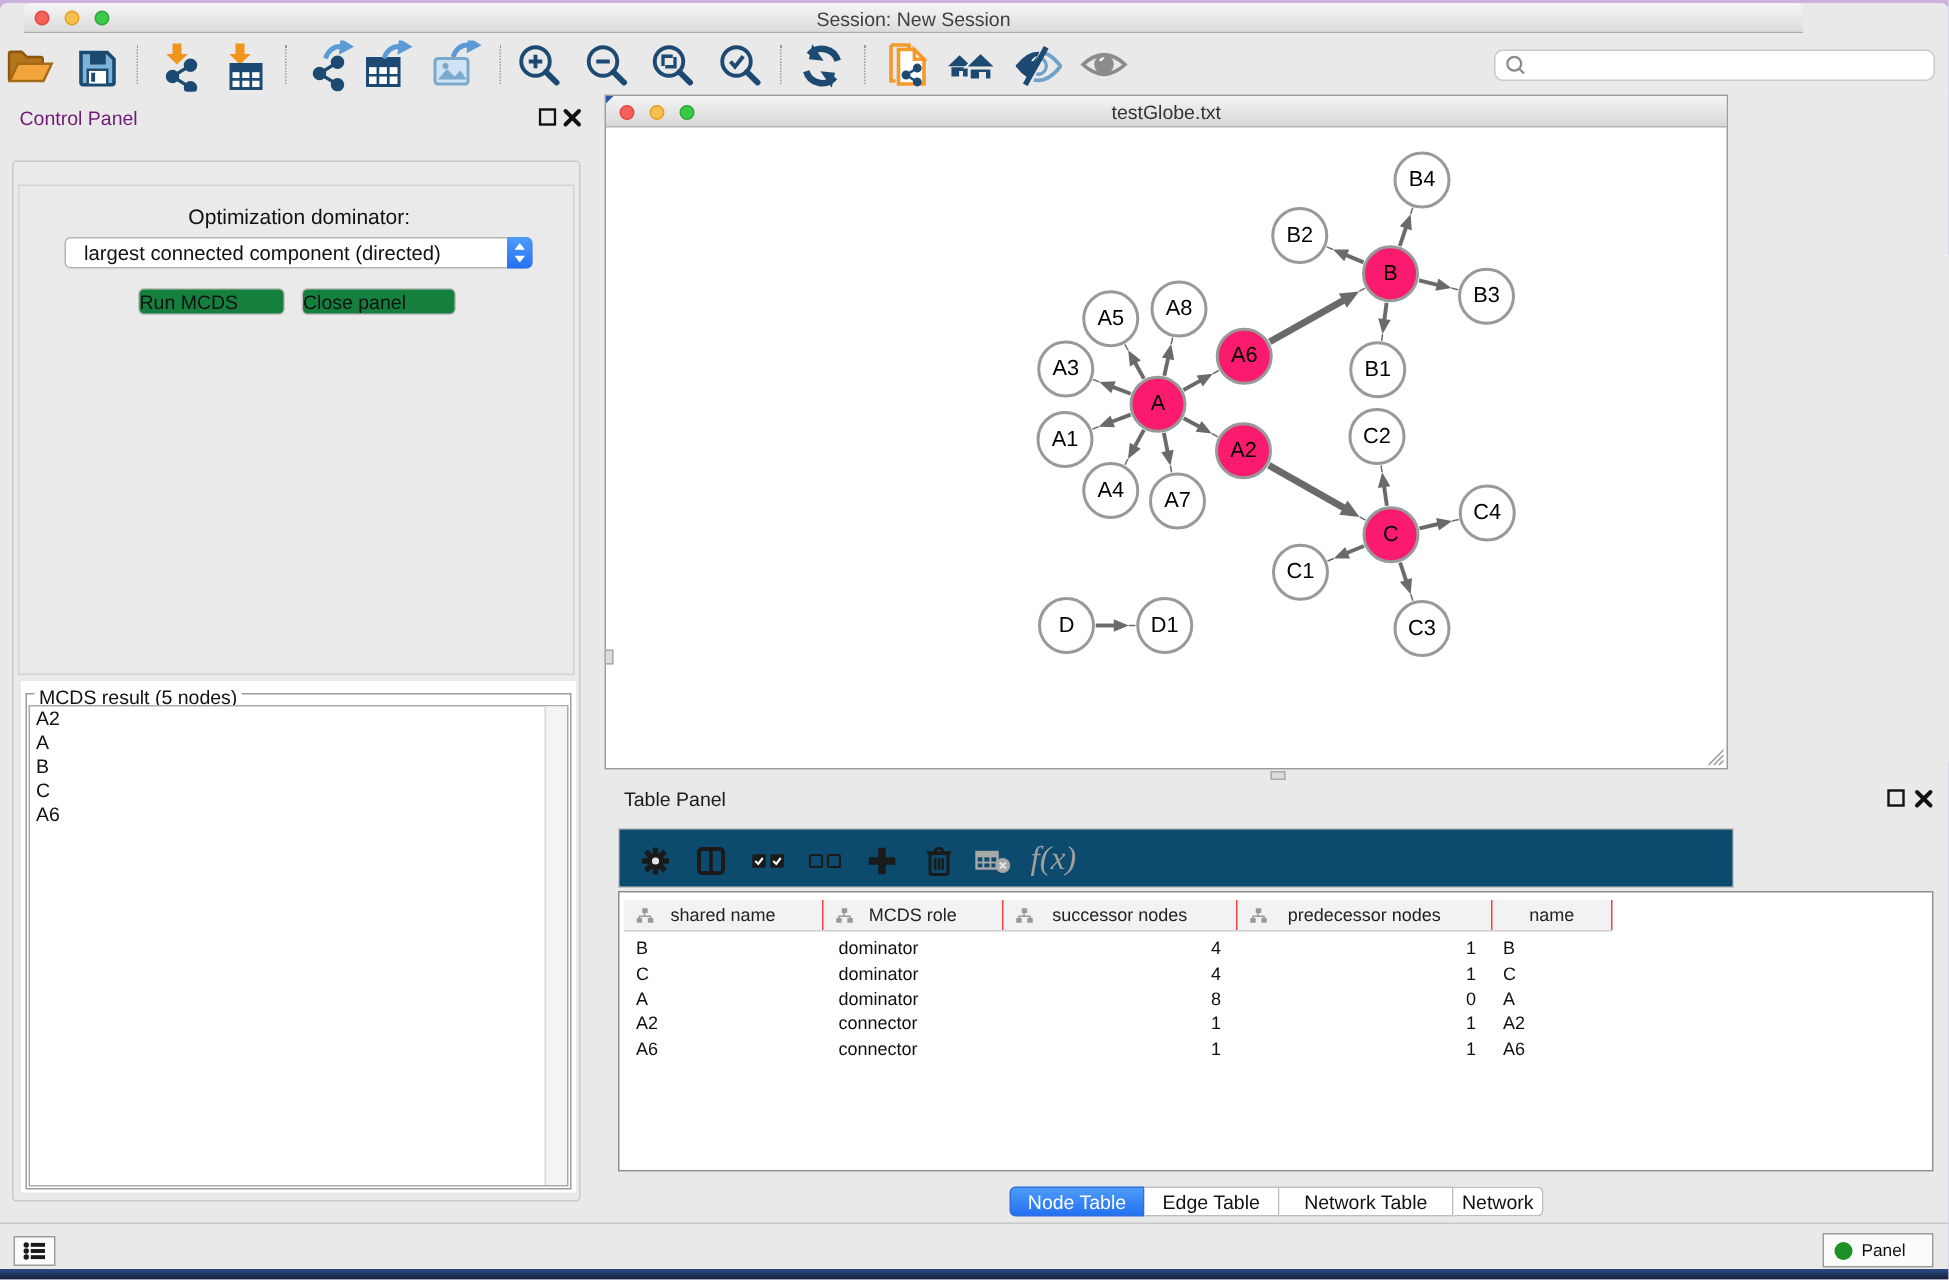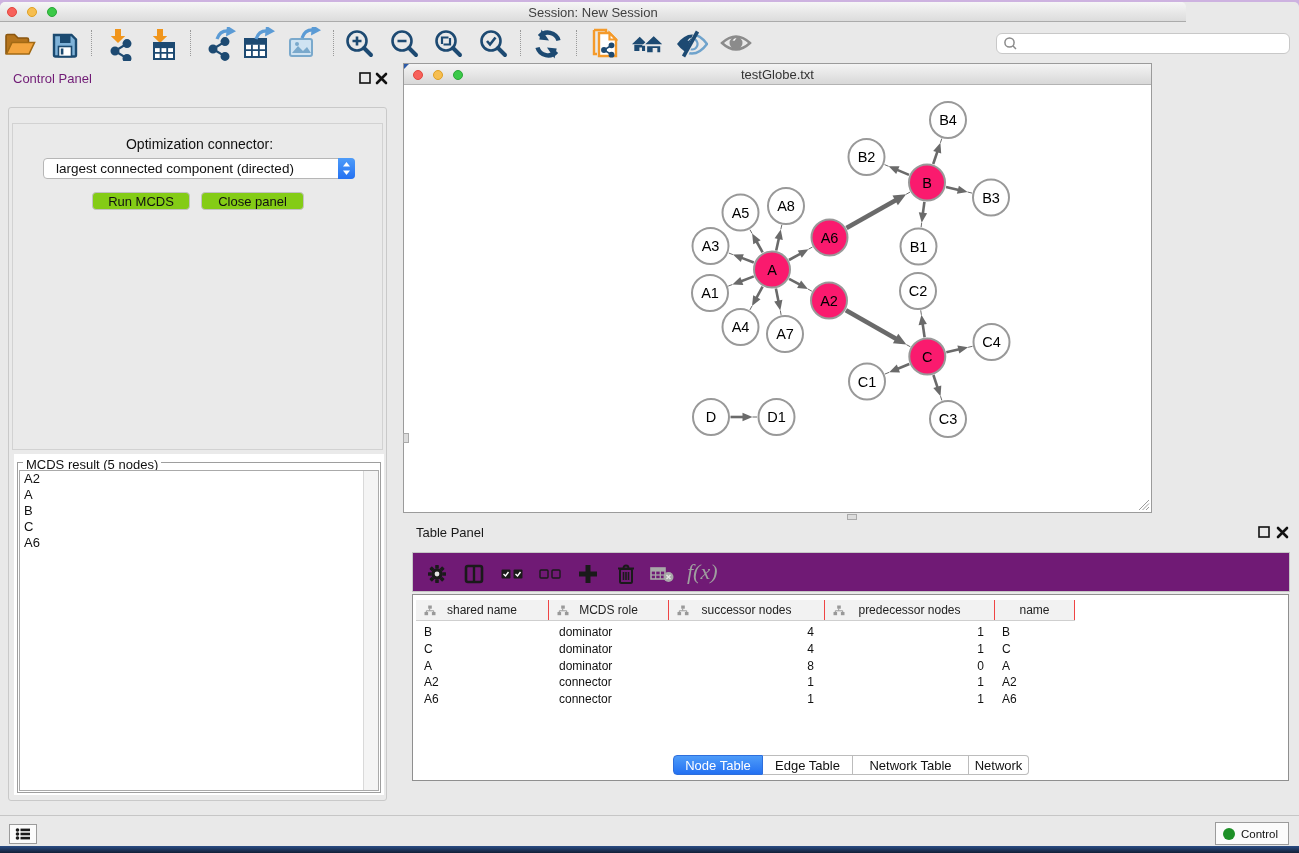--- a/index.html
+++ b/index.html
@@ -1,21 +1,21 @@
 <!DOCTYPE html>
 <html><head>
 <meta charset="utf-8">
 <style>
 * { margin:0; padding:0; box-sizing:border-box; }
 html,body { width:1299px; height:853px; overflow:hidden; }
 body { font-family:"Liberation Sans", sans-serif; background:#cdb2e0; position:relative; }
 .abs { position:absolute; }
 #app { position:absolute; left:0; top:2px; width:1299px; height:845px; background:#e9e9e9; border-radius:5px 5px 0 0; overflow:hidden; }
 
-#titlebar { position:absolute; left:0; top:0; width:1186px; height:20px;
+#titlebar { position:absolute; left:16px; top:0; width:1186px; height:20px;
   background:linear-gradient(#f6f6f6,#dcdcdc); border-bottom:1px solid #ababab; border-radius:5px 5px 0 0; }
 #titlebar .title { position:absolute; left:0; right:0; top:2.5px; text-align:center; font-size:13px; color:#404040; }
 .tl { position:absolute; width:10px; height:10px; border-radius:50%; top:5px; }
 .tl.r { background:#f7615b; border:1px solid #e2463d; }
 .tl.y { background:#f6be50; border:1px solid #dfa023; }
 .tl.g { background:#3bc948; border:1px solid #2aa637; }
 
 #toolbar { position:absolute; left:0; top:20px; width:1299px; height:40px; background:#e9e9e9; }
 .sep { position:absolute; top:8px; height:26px; width:0; border-left:1px dotted #9a9a9a; }
 #searchbox { position:absolute; left:996px; top:11px; width:294px; height:21px; background:#fff; border:1px solid #c8c8c8; border-radius:6px; }
@@ -24,45 +24,45 @@
 #cp-outer { position:absolute; left:8px; top:105px; width:379px; height:694px; background:#eaeaea; border:1px solid #c9c9c9; border-radius:3px; }
 #cp-inner { position:absolute; left:12px; top:121px; width:371px; height:327px; background:#eaeaea; border:1px solid #d2d2d2; }
 #tabs { position:absolute; left:78px; top:94px; height:21px; display:flex; font-size:13px; z-index:5; }
 #tabs .tab { background:#fff; border:1px solid #bcbcbc; border-left:none; padding:0; line-height:20px; color:#111; text-align:center; }
 #tabs .tab:first-child { border-left:1px solid #bcbcbc; border-radius:4px 0 0 4px; }
 #tabs .tab.sel { background:linear-gradient(#4e9cf9,#2471f2); color:#fff; border-color:#2e6fdc; border-radius:0 4px 4px 0; }
 #opt-label { position:absolute; left:0; width:399px; top:134px; text-align:center; font-size:14px; color:#111; }
 #dropdown { position:absolute; left:43px; top:156px; width:312px; height:21px; background:#fff; border:1px solid #b6b6b6; border-radius:4px; font-size:13.5px; color:#111; }
 #dropdown .txt { position:absolute; left:12px; top:2px;text-align:right; }
 #dropdown .step { position:absolute; right:-1px; top:-1px; width:17px; height:21px; background:linear-gradient(#4e9cf9,#2471f2); border-radius:0 4px 4px 0; }
-.btn { position:absolute; height:18px; background:#84cc16; border:1px solid #c2c2c2; border-radius:4px; font-size:13px; color:#111; text-align:center; line-height:17px; }
+.btn { position:absolute; height:18px; background:#15803d; border:1px solid #c2c2c2; border-radius:4px; font-size:13px; color:#111; text-align:left; line-height:17px; }
 
 #result-box { position:absolute; left:14px; top:452px; width:370px; height:341px; background:#fff; }
 #fieldset { position:absolute; left:3px; top:8px; width:364px; height:331px; border:1px solid #9e9e9e; }
 #legend { position:absolute; left:5px; top:-5px; background:#fff; padding:0 3px; font-size:13px; color:#111; line-height:13px; }
 #mlist { position:absolute; left:5px; top:16px; width:360px; height:321px; background:#fff; border:1px solid #aaa; font-size:13px; color:#111; }
 #mlist .track { position:absolute; right:0; top:0; bottom:0; width:15px; background:#f4f4f4; border-left:1px solid #d9d9d9; }
 #mlist .it { padding-left:4px; height:16px; line-height:16px; }
 #mlist .it:first-child { padding-top:2px; }
 
 #netwin { position:absolute; left:403px; top:61px; width:749px; height:450px; background:#fff; border:1px solid #9b9b9b; }
 #nettitle { position:absolute; left:0; top:0; right:0; height:21px; background:linear-gradient(#f4f4f4,#d8d8d8); border-bottom:1px solid #b3b3b3; }
 #nettitle .title { position:absolute; left:0; right:0; top:3px; text-align:center; font-size:13px; color:#333; }
 #graph { position:absolute; left:0px; top:21px; width:894px; height:428px; }
 
 #tp-title { position:absolute; left:416px; top:523px; font-size:13px; color:#1a1a1a; }
-#tp-toolbar { position:absolute; left:412px; top:550px; width:878px; height:40px; background:#701a75; border:1px solid #c6c6c6; }
+#tp-toolbar { position:absolute; left:412px; top:550px; width:744px; height:40px; background:#0c4a6e; border:1px solid #c6c6c6; }
 #tablebox { position:absolute; left:412px; top:592px; width:877px; height:187px; background:#fff; border:1px solid #8f8f8f; }
 #thead { position:absolute; left:3px; top:5px; width:659px; height:21px; background:#f2f2f2; border-bottom:1px solid #cfcfcf; display:flex; font-size:12px; color:#222; }
 #thead .col { position:relative; height:20px; border-right:1px solid #ef4444; text-align:center; line-height:21px; }
 #tbody { position:absolute; left:3px; top:29.2px; font-size:12px; color:#111; width:659px; }
 #tbody .row { height:16.7px; line-height:16.7px; position:relative; }
 #tbody .c { position:absolute; top:0; }
 
-#btabs { position:absolute; left:673px; top:753px; height:20px; display:flex; font-size:13px; }
+#btabs { position:absolute; left:673px; top:789px; height:20px; display:flex; font-size:13px; }
 #btabs .tab { background:#fff; border:1px solid #bcbcbc; border-left:none; padding:0; line-height:19px; color:#111; text-align:center; }
 #btabs .tab.sel { background:linear-gradient(#4e9cf9,#2471f2); color:#fff; border:1px solid #2e6fdc; border-radius:4px 0 0 4px; }
 #btabs .tab:last-child { border-radius:0 4px 4px 0; }
 
 #statusline { position:absolute; left:0; top:813px; width:1299px; height:0; border-top:1px solid #c6c6c6; }
 #listbtn { position:absolute; left:9px; top:822px; width:28px; height:20px; background:#fbfbfb; border:1px solid #9b9b9b; }
 #membtn { position:absolute; left:1215px; top:820px; width:74px; height:23px; background:#fbfbfb; border:1px solid #9b9b9b; font-size:11.5px; color:#111; }
 #membtn .dot { position:absolute; left:7px; top:5px; width:12px; height:12px; border-radius:50%; background:#1d9027; }
 #membtn .txt { position:absolute; left:25px; top:5px; }
 #bottomstrip { position:absolute; left:0; top:846px; width:1299px; height:7px; background:linear-gradient(#2a4d85,#131f36); }
@@ -212,21 +212,21 @@
   </div>
   <div id="cp-title">Control Panel</div>
   <svg class="abs" style="left:359px;top:70px" width="12" height="12" viewBox="0 0 12 12">
       <rect x="1" y="1" width="10" height="10" fill="none" stroke="#111" stroke-width="1.6"></rect>
     </svg>
     <svg class="abs" style="left:375px;top:70px" width="13" height="13" viewBox="0 0 13 13">
       <path d="M2 2 L11 11 M11 2 L2 11" stroke="#111" stroke-width="2.6" stroke-linecap="round"></path>
     </svg>
   <div id="cp-outer"></div>
   <div id="cp-inner"></div>
-  <div id="opt-label">Optimization connector:</div>
+  <div id="opt-label">Optimization dominator:</div>
   <div id="dropdown">
       <span class="txt">largest connected component (directed)</span>
     <div class="step"><svg width="17" height="21" viewBox="0 0 17 21">
           <path d="M8.5 4 L12 8.5 H5 Z" fill="#fff"></path>
           <path d="M8.5 17 L5 12.5 h7 Z" fill="#fff"></path>
         </svg></div>
   </div>
   <div class="btn" style="left:92px;top:190px;width:98px;">Run MCDS</div>
   <div class="btn" style="left:201px;top:190px;width:103px;">Close panel</div>
   <div id="result-box">
@@ -507,16 +507,16 @@
           <circle cx="7.5" cy="5" r="1.8"></circle>
           <circle cx="7.5" cy="9" r="1.8"></circle>
           <circle cx="7.5" cy="13" r="1.8"></circle>
           <rect x="10.5" y="3.6" width="9.5" height="2.6"></rect>
           <rect x="10.5" y="7.7" width="9.5" height="2.6"></rect>
           <rect x="10.5" y="11.8" width="9.5" height="2.6"></rect>
         </g>
       </svg></div>
   <div id="membtn">
       <div class="dot"></div>
-      <div class="txt">Control</div>
+      <div class="txt">Panel</div>
     </div>
 </div>
 <div id="bottomstrip"></div>
 
 </body></html>

